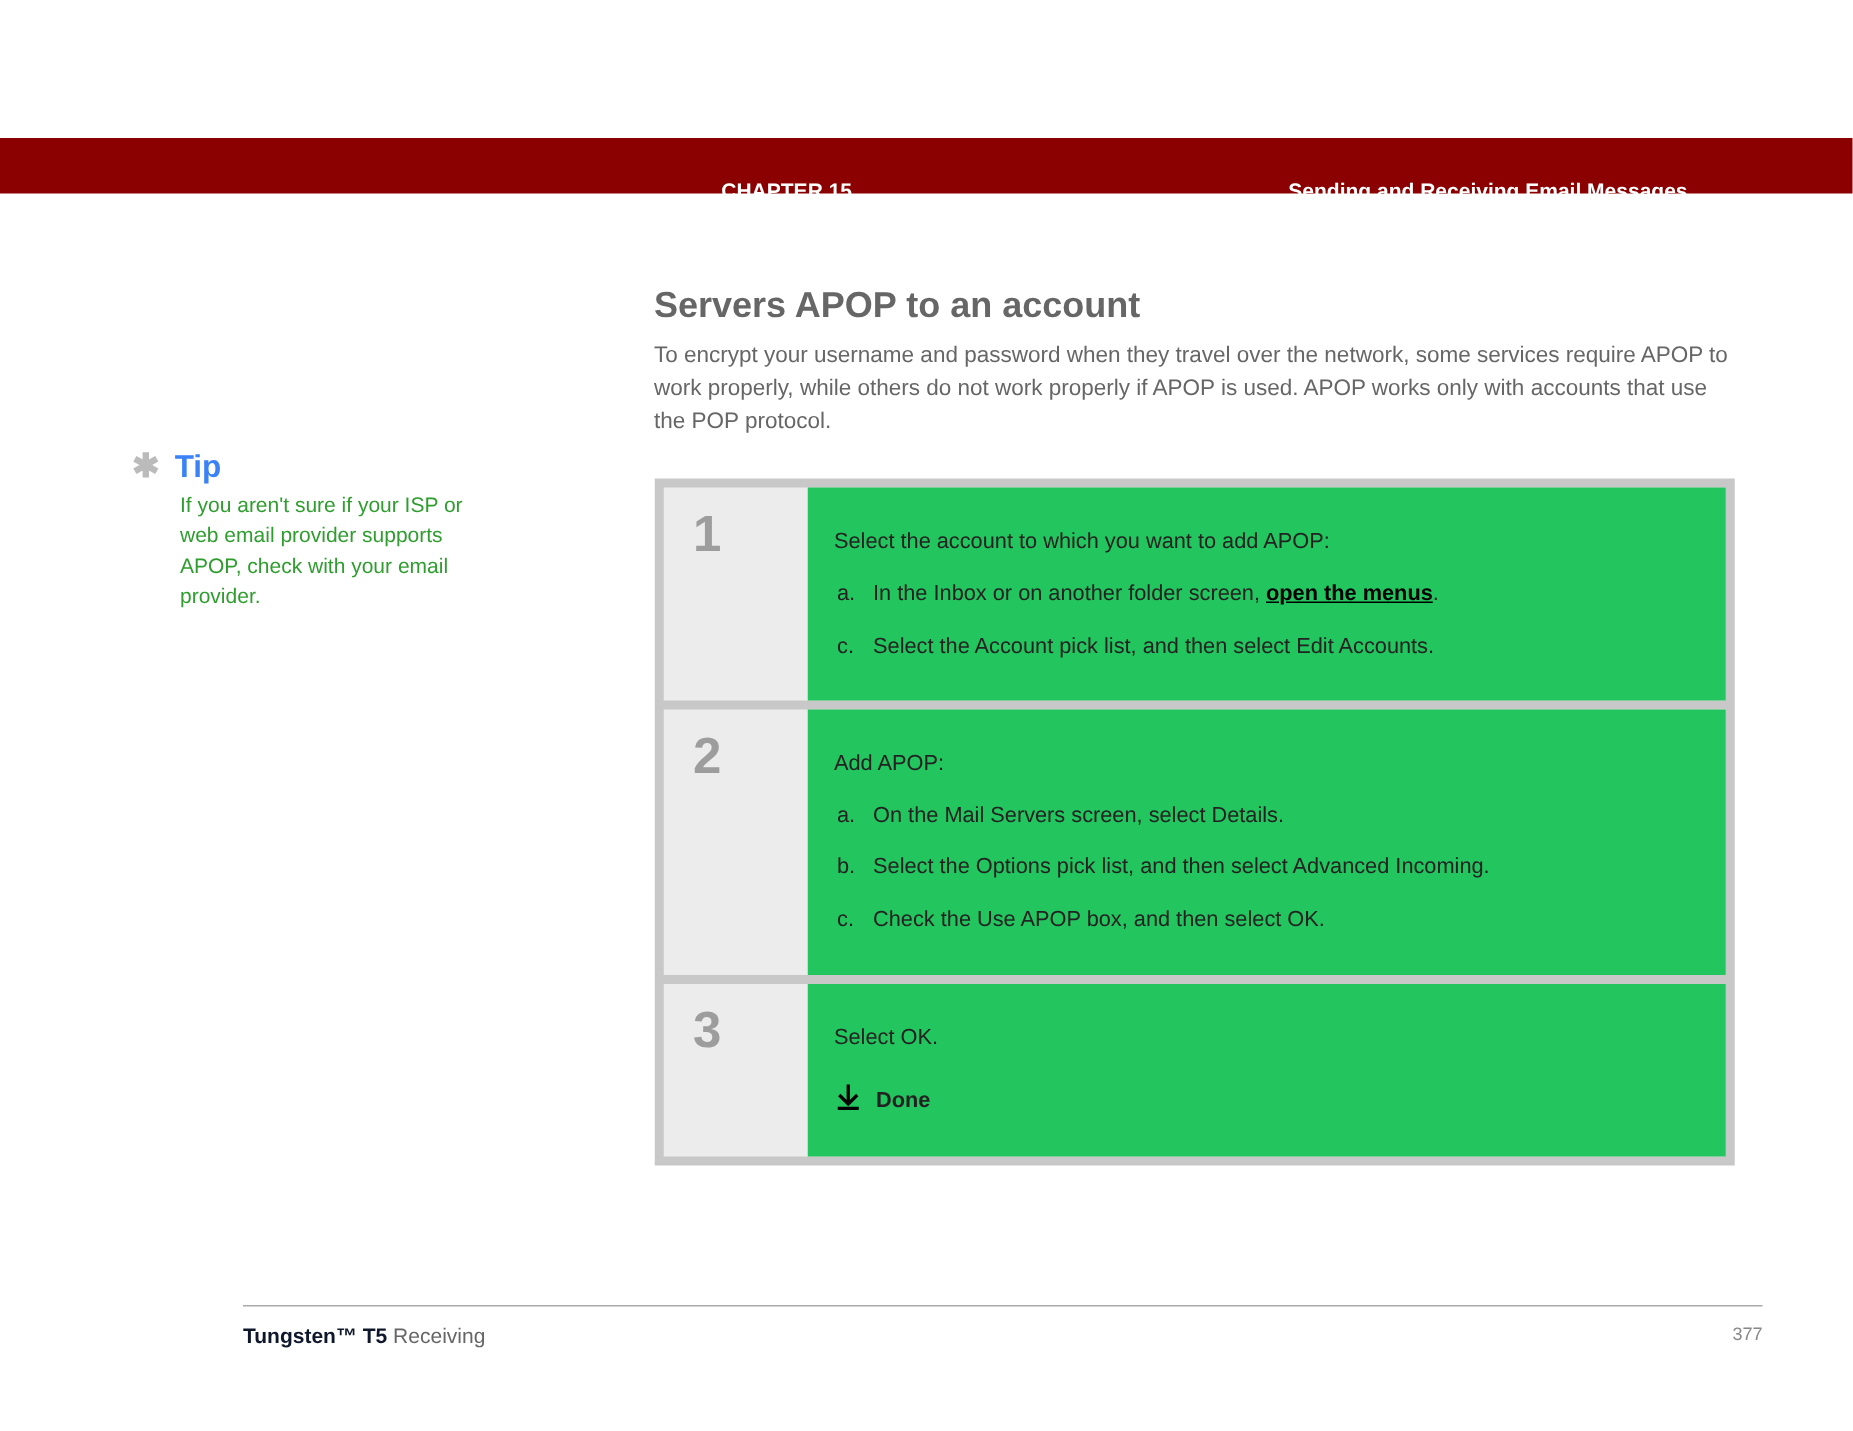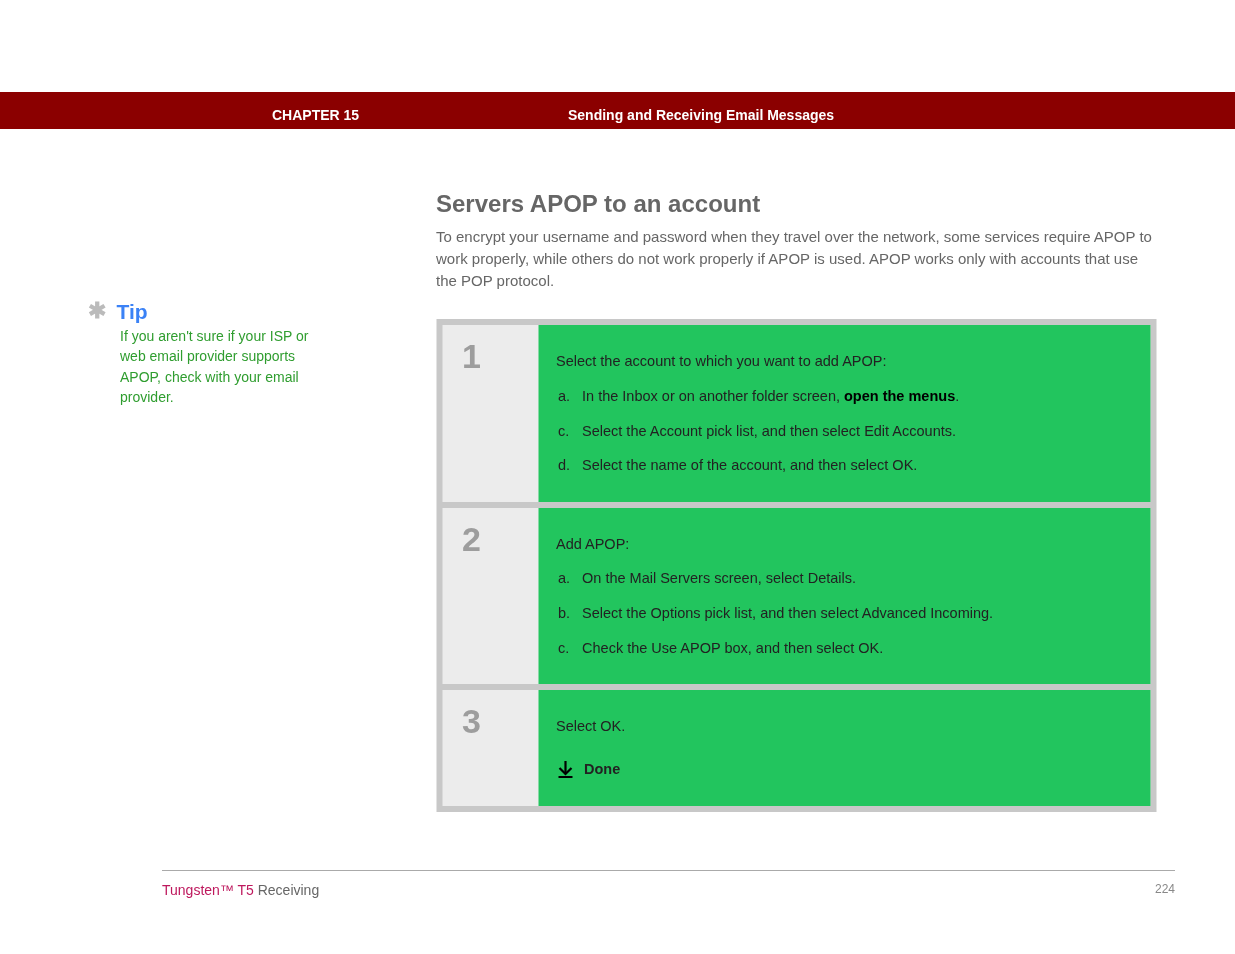--- a/index.html
+++ b/index.html
@@ -22,25 +22,26 @@
     left: 0;
     right: 0;
     height: 37px;
     background: #8b0000;
     color: #fff;
     font-weight: bold;
     font-size: 14px;
   }
   .chapter-bar .inner {
     max-width: 1015px;
-    margin: 4px auto;
+    margin: 16px auto;
     padding: 0 0;
     height: 100%;
     display: flex;
     align-items: center;
+    text-align: right;
   }
   .chapter-label {
     margin-left: 162px;
     width: 296px;
   }
   .chapter-title {
     flex: 1;
   }
   .content-wrap {
     position: absolute;
@@ -122,25 +123,24 @@
     background: #22c55e;
     padding: 24px 26px 24px 18px;
     font-size: 14.5px;
     line-height: 1.7;
     color: #222;
   }
   .step-intro { margin-bottom: 10px; }
   .sub { padding-left: 2px; }
   .sub-row { margin-top: 10px; }
   .sub-letter { display: inline-block; width: 20px; }
-  .link-u { font-weight: bold; color: #000; }
+  .link-u { text-decoration: underline; font-weight: bold; color: #000; }
   .done-row {
     margin-top: 18px;
     display: flex;
-    align-items: center;
     gap: 10px;
     font-weight: bold;
   }
   .done-row svg { flex-shrink: 0; }
   .footer-line {
     position: absolute;
     left: 162px;
     right: 60px;
     top: 870px;
     border-top: 1px solid #aaa;
@@ -149,21 +149,21 @@
     position: absolute;
     left: 162px;
     right: 60px;
     top: 882px;
     display: flex;
     justify-content: space-between;
     font-size: 14px;
     color: #666;
   }
   .footer .prod { }
-  .footer .prod .b { font-weight: normal; color: #be185d; }
+  .footer .prod .b { font-weight: bold; color: #0f172a; }
   .footer .pnum { color: #888; font-size: 12px; }
 </style>
 </head>
 <body>
 
 <div class="page">
 
   <div class="chapter-bar">
     <div class="inner">
       <div class="chapter-label">CHAPTER 15</div>
@@ -194,24 +194,20 @@
           <div class="step-body">
             <div class="step-intro">Select the account to which you want to add APOP:</div>
             <div class="sub">
               <div class="sub-row">
                 <span class="sub-letter">a.</span>
                 <span>In the Inbox or on another folder screen, </span><span class="link-u">open the menus</span><span>.</span>
               </div>
               <div class="sub-row">
                 <span class="sub-letter">c.</span>
                 <span>Select the Account pick list, and then select Edit Accounts.</span>
-              </div>
-              <div class="sub-row">
-                <span class="sub-letter">d.</span>
-                <span>Select the name of the account, and then select OK.</span>
               </div>
             </div>
           </div>
         </div>
 
         <div class="step">
           <div class="step-num-cell">
               <div class="step-num">2</div>
             </div>
           <div class="step-body">
@@ -253,16 +249,16 @@
       </div>
     </div>
 
   </div>
 
   <div class="footer-line"></div>
   <div class="footer">
     <div class="prod">
       <span class="b">Tungsten™ T5</span><span> Receiving</span>
     </div>
-    <div class="pnum">224</div>
+    <div class="pnum">377</div>
   </div>
 
 </div>
 
 </body></html>

